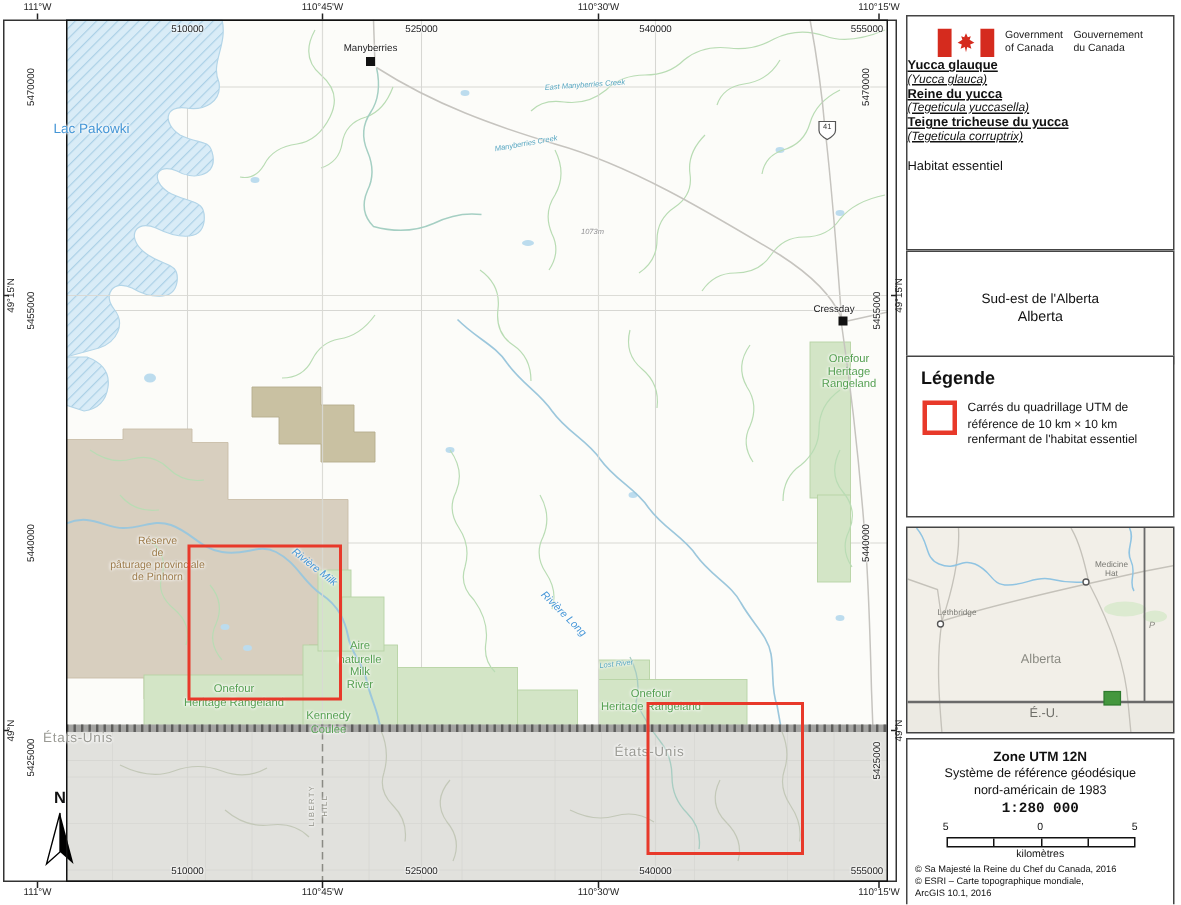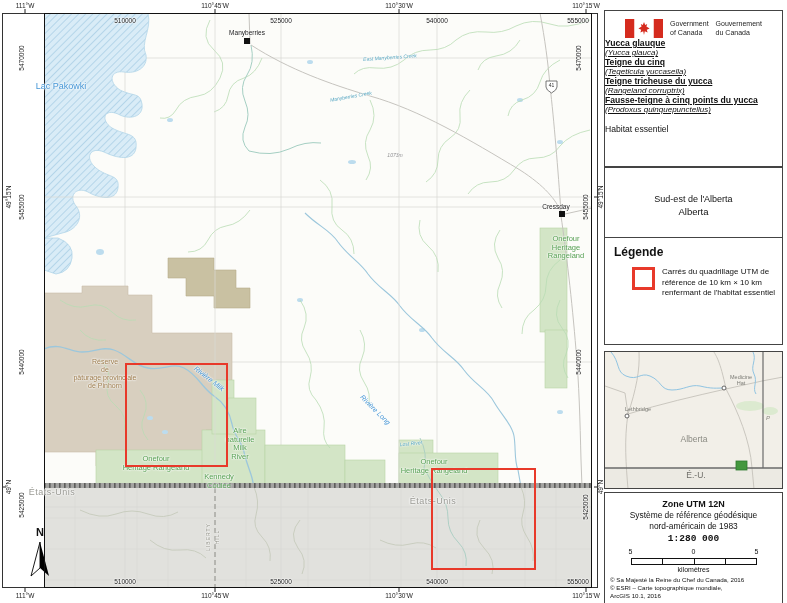--- a/index.html
+++ b/index.html
@@ -36,21 +36,21 @@
   .box-scale{top:492px;height:129px;}
   .flagrow{display:flex;align-items:center;justify-content:center;gap:7px;margin-top:8px;}
   .gov-wordmark{font-size:7px;line-height:1.25;color:#222;white-space:pre-line;}
   .species{text-align:left;margin-top:0;text-decoration:underline;}
   .sp-common{font-size:8.6px;font-weight:bold;}
   .sp-sci{font-size:8px;font-style:italic;}
   .habitat-sub{text-align:left;font-size:8.6px;margin-top:10px;}
   .region-l1{font-size:9px;margin-top:26px;}
   .region-l2{font-size:9.5px;margin-top:2px;}
   .legend-title{font-size:12px;font-weight:bold;margin:7px 0 8px 9px;}
-  .legend-row{display:flex;margin-left:27px;gap:7px;}
+  .legend-row{display:flex;margin-left:10px;gap:7px;}
   .legend-sym{width:17px;height:17px;border:3px solid #e8392a;flex:0 0 auto;}
   .legend-text{font-size:8px;line-height:1.32;}
   .inset-label{position:absolute;transform:translate(-50%,-50%);text-align:center;white-space:pre-line;line-height:1.1;pointer-events:none;}
   .scale-wrap{text-align:center;}
   .sc-zone{font-size:9px;font-weight:bold;margin-top:6px;}
   .sc-datum{font-size:8.4px;line-height:1.25;margin-top:1px;}
   .sc-ratio{font-size:9.5px;font-weight:bold;margin-top:2px;font-family:Liberation Mono, monospace;}
   .sc-bar{position:relative;width:126px;height:7px;margin:2px auto 0;border:1px solid #111;box-sizing:border-box;background:#fff;}
   .sc-bar i{position:absolute;top:0;bottom:0;width:1px;background:#111;}
   .sc-nums{position:relative;width:126px;margin:4px auto 0;height:8px;font-size:7px;}
@@ -341,30 +341,26 @@
       <div class="gov-wordmark pre">Government
 of Canada</div>
       <div class="gov-wordmark pre">Gouvernement
 du Canada</div>
     </div>
     <div class="species">
       <div class="sp-common">Yucca glauque</div>
       <div class="sp-sci">(Yucca glauca)</div>
     </div>
     <div class="species">
-      <div class="sp-common">Teigne du cinq</div>
+      <div class="sp-common">Reine du yucca</div>
       <div class="sp-sci">(Tegeticula yuccasella)</div>
     </div>
     <div class="species">
       <div class="sp-common">Teigne tricheuse du yucca</div>
-      <div class="sp-sci">(Rangeland corruptrix)</div>
-    </div>
-    <div class="species">
-      <div class="sp-common">Fausse-teigne à cinq points du yucca</div>
-      <div class="sp-sci">(Prodoxus quinquepunctellus)</div>
+      <div class="sp-sci">(Tegeticula corruptrix)</div>
     </div>
     <div class="habitat-sub">Habitat essentiel</div>
   </div>
 
   <div class="box box-region">
     <div class="region-l1">Sud-est de l'Alberta</div>
     <div class="region-l2">Alberta</div>
   </div>
 
   <div class="box box-legend">

